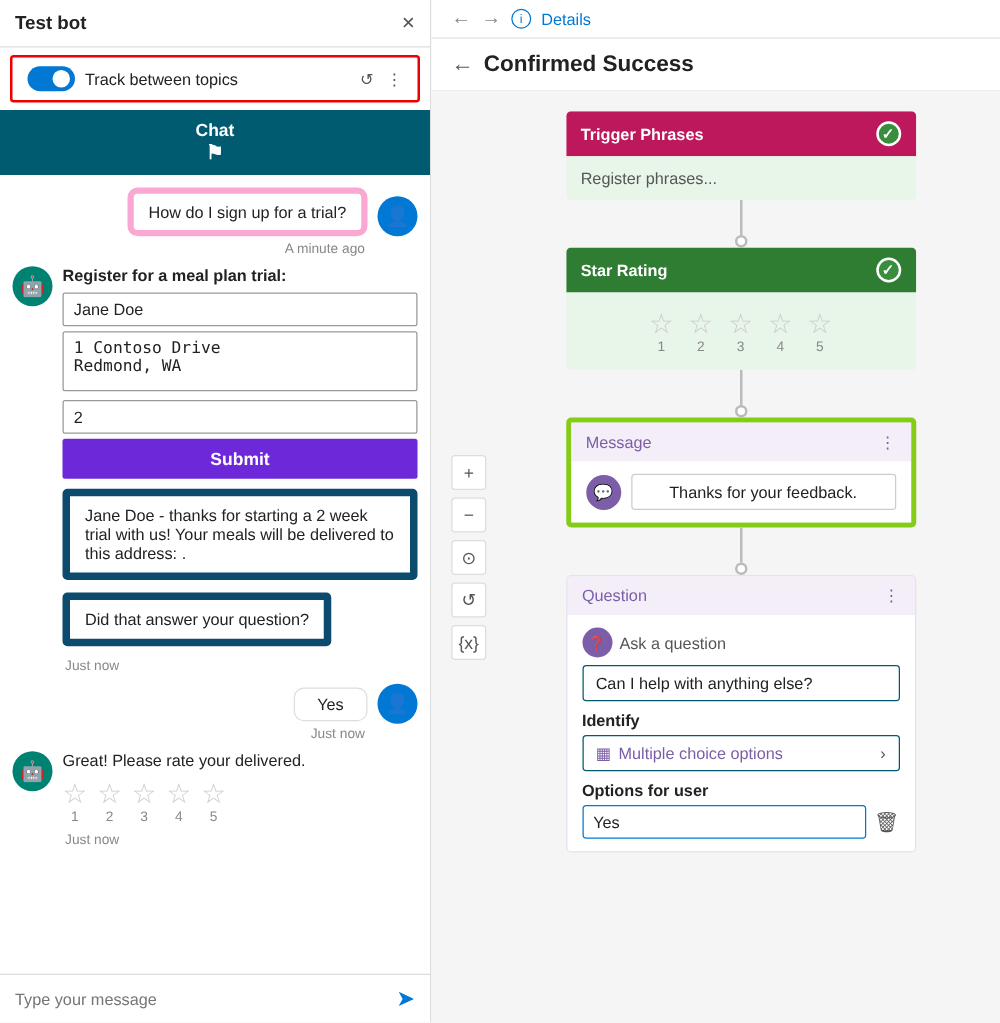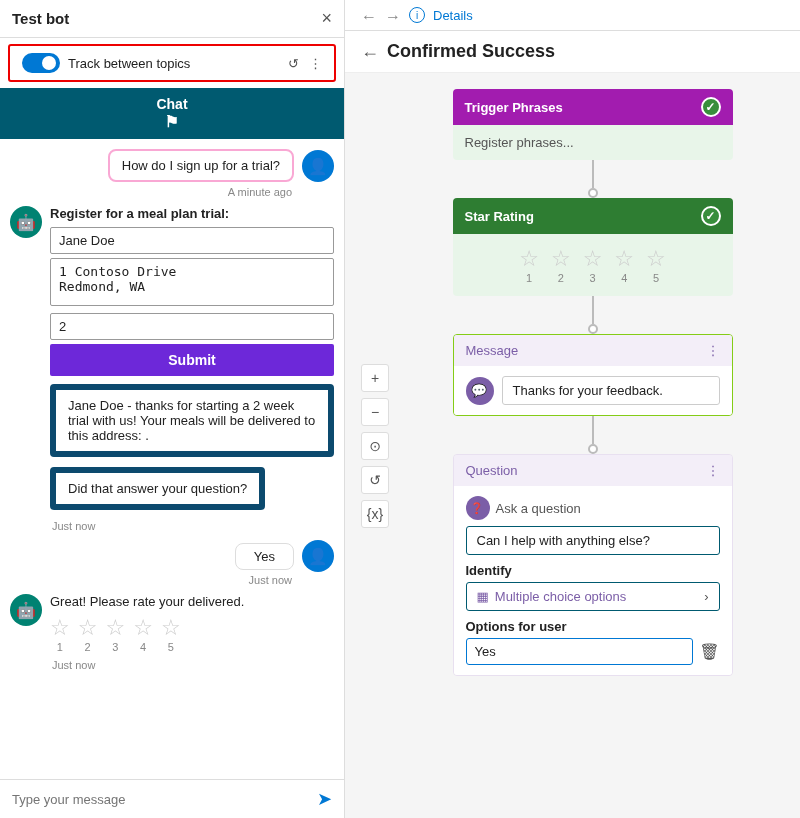--- a/index.html
+++ b/index.html
@@ -16,21 +16,21 @@
     .toggle-knob { position: absolute; top: 3px; left: 20px; width: 14px; height: 14px; background: #fff; border-radius: 50%; }
     .track-label { margin-left: 8px; font-size: 13px; color: #222; }
     .track-icons { margin-left: auto; display: flex; gap: 10px; color: #555; }
 
     .chat-bar { background: #005a70; color: #fff; padding: 8px 12px; display: flex; align-items: center; justify-content: space-between; font-size: 14px; font-weight: 600; flex-direction: column; }
     .chat-bar-icon { color: #fff; font-size: 16px; }
 
     .chat-area { flex: 1; overflow-y: auto; padding: 10px; background: #fff; }
 
     .user-msg-row { display: flex; justify-content: flex-end; align-items: flex-end; gap: 8px; margin-bottom: 4px; }
-    .user-bubble { background: #fff; border: 2px solid #f9a8d4; border-radius: 8px; padding: 7px 12px; font-size: 13px; color: #222; max-width: 220px; }
+    .user-bubble { background: #fff; border: 5px solid #f9a8d4; border-radius: 8px; padding: 7px 12px; font-size: 13px; color: #222; max-width: 220px; }
     .user-avatar { width: 32px; height: 32px; background: #0078d4; border-radius: 50%; display: flex; align-items: center; justify-content: center; color: #fff; font-size: 16px; flex-shrink: 0; }
     .timestamp-right { text-align: right; font-size: 11px; color: #888; margin-bottom: 8px; padding-right: 42px; }
     .timestamp-left { text-align: left; font-size: 11px; color: #888; margin-bottom: 8px; padding-left: 42px; }
 
     .bot-row { display: flex; align-items: flex-start; gap: 8px; margin-bottom: 6px; }
     .bot-avatar { width: 32px; height: 32px; background: #008272; border-radius: 50%; display: flex; align-items: center; justify-content: center; color: #fff; font-size: 16px; flex-shrink: 0; }
     .bot-content { flex: 1; }
     .bot-title { font-weight: 700; font-size: 13px; color: #222; margin-bottom: 6px; }
     .form-input { width: 100%; border: 1px solid #999; border-radius: 2px; padding: 5px 8px; font-size: 13px; margin-bottom: 4px; color: #222; }
     .form-textarea { width: 100%; border: 1px solid #999; border-radius: 2px; padding: 5px 8px; font-size: 13px; margin-bottom: 4px; color: #222; height: 48px; resize: none; }
@@ -57,34 +57,34 @@
     .details-link { color: #0078d4; font-size: 13px; cursor: pointer; display: flex; align-items: center; gap: 4px; }
     .info-circle { width: 16px; height: 16px; border-radius: 50%; border: 1.5px solid #0078d4; display: flex; align-items: center; justify-content: center; font-size: 10px; color: #0078d4; }
 
     .right-header { display: flex; align-items: center; padding: 10px 16px; background: #fff; border-bottom: 1px solid #eee; gap: 8px; }
     .back-arrow { color: #555; font-size: 18px; cursor: pointer; }
     .right-title { font-size: 18px; font-weight: 600; color: #222; }
 
     .canvas-area { flex: 1; overflow-y: auto; padding: 16px 20px 16px 60px; display: flex; flex-direction: column; align-items: center; position: relative; }
 
     .node-block { width: 280px; border-radius: 4px; overflow: hidden; margin-bottom: 0; }
-    .node-header { background: #a21caf; color: #fff; padding: 8px 12px; font-size: 13px; font-weight: 600; display: flex; align-items: center; justify-content: space-between; gap: 15px; }
+    .node-header { background: #be185d; color: #fff; padding: 8px 12px; font-size: 13px; font-weight: 600; display: flex; align-items: center; justify-content: space-between; gap: 15px; }
     .node-body { background: #e8f5e9; padding: 10px 12px; font-size: 13px; color: #555; }
     .check-circle { width: 20px; height: 20px; background: #388e3c; border-radius: 50%; display: flex; align-items: center; justify-content: center; color: #fff; font-size: 12px; border: 2px solid #fff; }
 
     .connector { display: flex; flex-direction: column; align-items: center; }
     .connector-line { width: 2px; height: 28px; background: #bbb; }
     .connector-dot { width: 10px; height: 10px; border-radius: 50%; background: #fff; border: 2px solid #bbb; }
 
     .star-rating-block { width: 280px; border-radius: 4px; overflow: hidden; }
     .star-rating-header { background: #2e7d32; color: #fff; padding: 8px 12px; font-size: 13px; font-weight: 600; display: flex; align-items: center; justify-content: space-between; }
     .star-rating-body { background: #e8f5e9; padding: 12px; }
     .star-rating-row { display: flex; gap: 12px; align-items: flex-end; justify-content: center; }
 
-    .message-block { width: 280px; border-radius: 4px; overflow: hidden; border: 1px solid #84cc16; }
+    .message-block { width: 280px; border-radius: 4px; overflow: hidden; border: 4px solid #84cc16; text-align: center; }
     .message-header { background: #f3eef8; padding: 8px 12px; font-size: 13px; color: #7b5ea7; display: flex; align-items: center; justify-content: space-between; }
     .message-body { background: #fff; padding: 10px 12px; display: flex; align-items: center; gap: 8px; }
     .message-icon-circle { width: 28px; height: 28px; border-radius: 50%; background: #7b5ea7; display: flex; align-items: center; justify-content: center; color: #fff; font-size: 13px; flex-shrink: 0; }
     .message-text-box { border: 1px solid #ccc; border-radius: 3px; padding: 6px 10px; font-size: 13px; color: #222; flex: 1; }
 
     .question-block { width: 280px; border-radius: 4px; overflow: hidden; border: 1px solid #e8e0f0; }
     .question-header { background: #f3eef8; padding: 8px 12px; font-size: 13px; color: #7b5ea7; display: flex; align-items: center; justify-content: space-between; }
     .question-body { background: #fff; padding: 10px 12px; }
     .ask-question-row { display: flex; align-items: center; gap: 6px; margin-bottom: 6px; }
     .ask-icon-circle { width: 24px; height: 24px; border-radius: 50%; background: #7b5ea7; display: flex; align-items: center; justify-content: center; color: #fff; font-size: 11px; flex-shrink: 0; }

